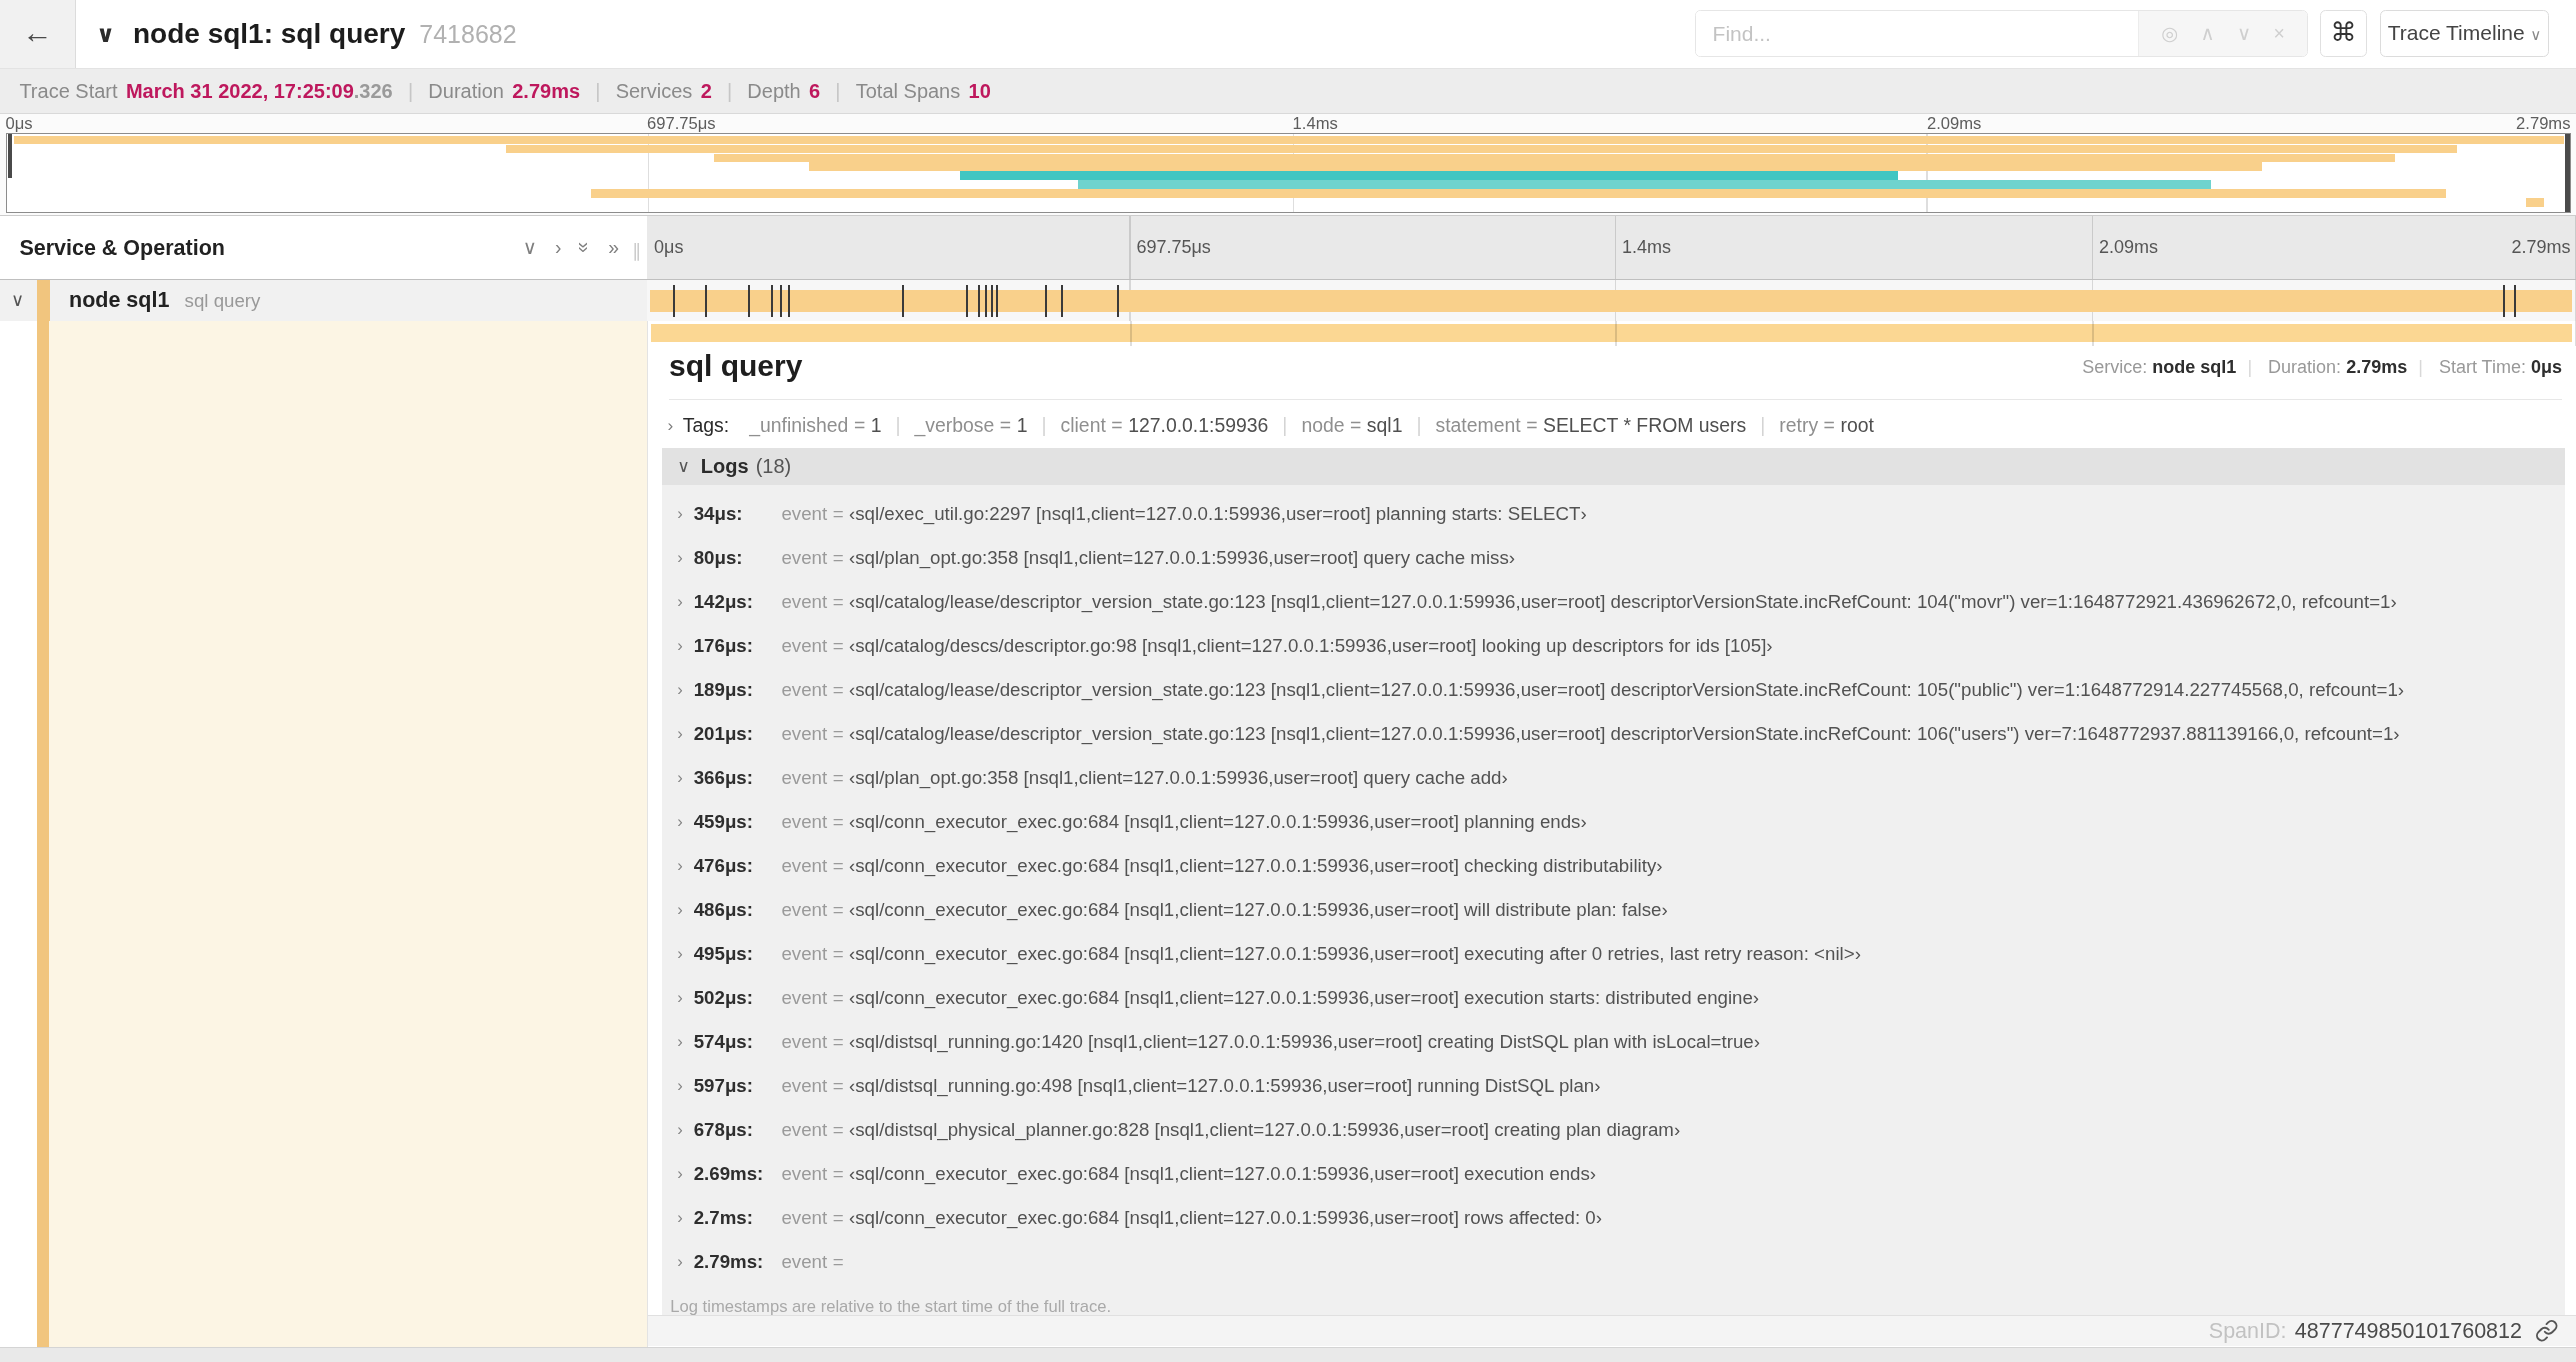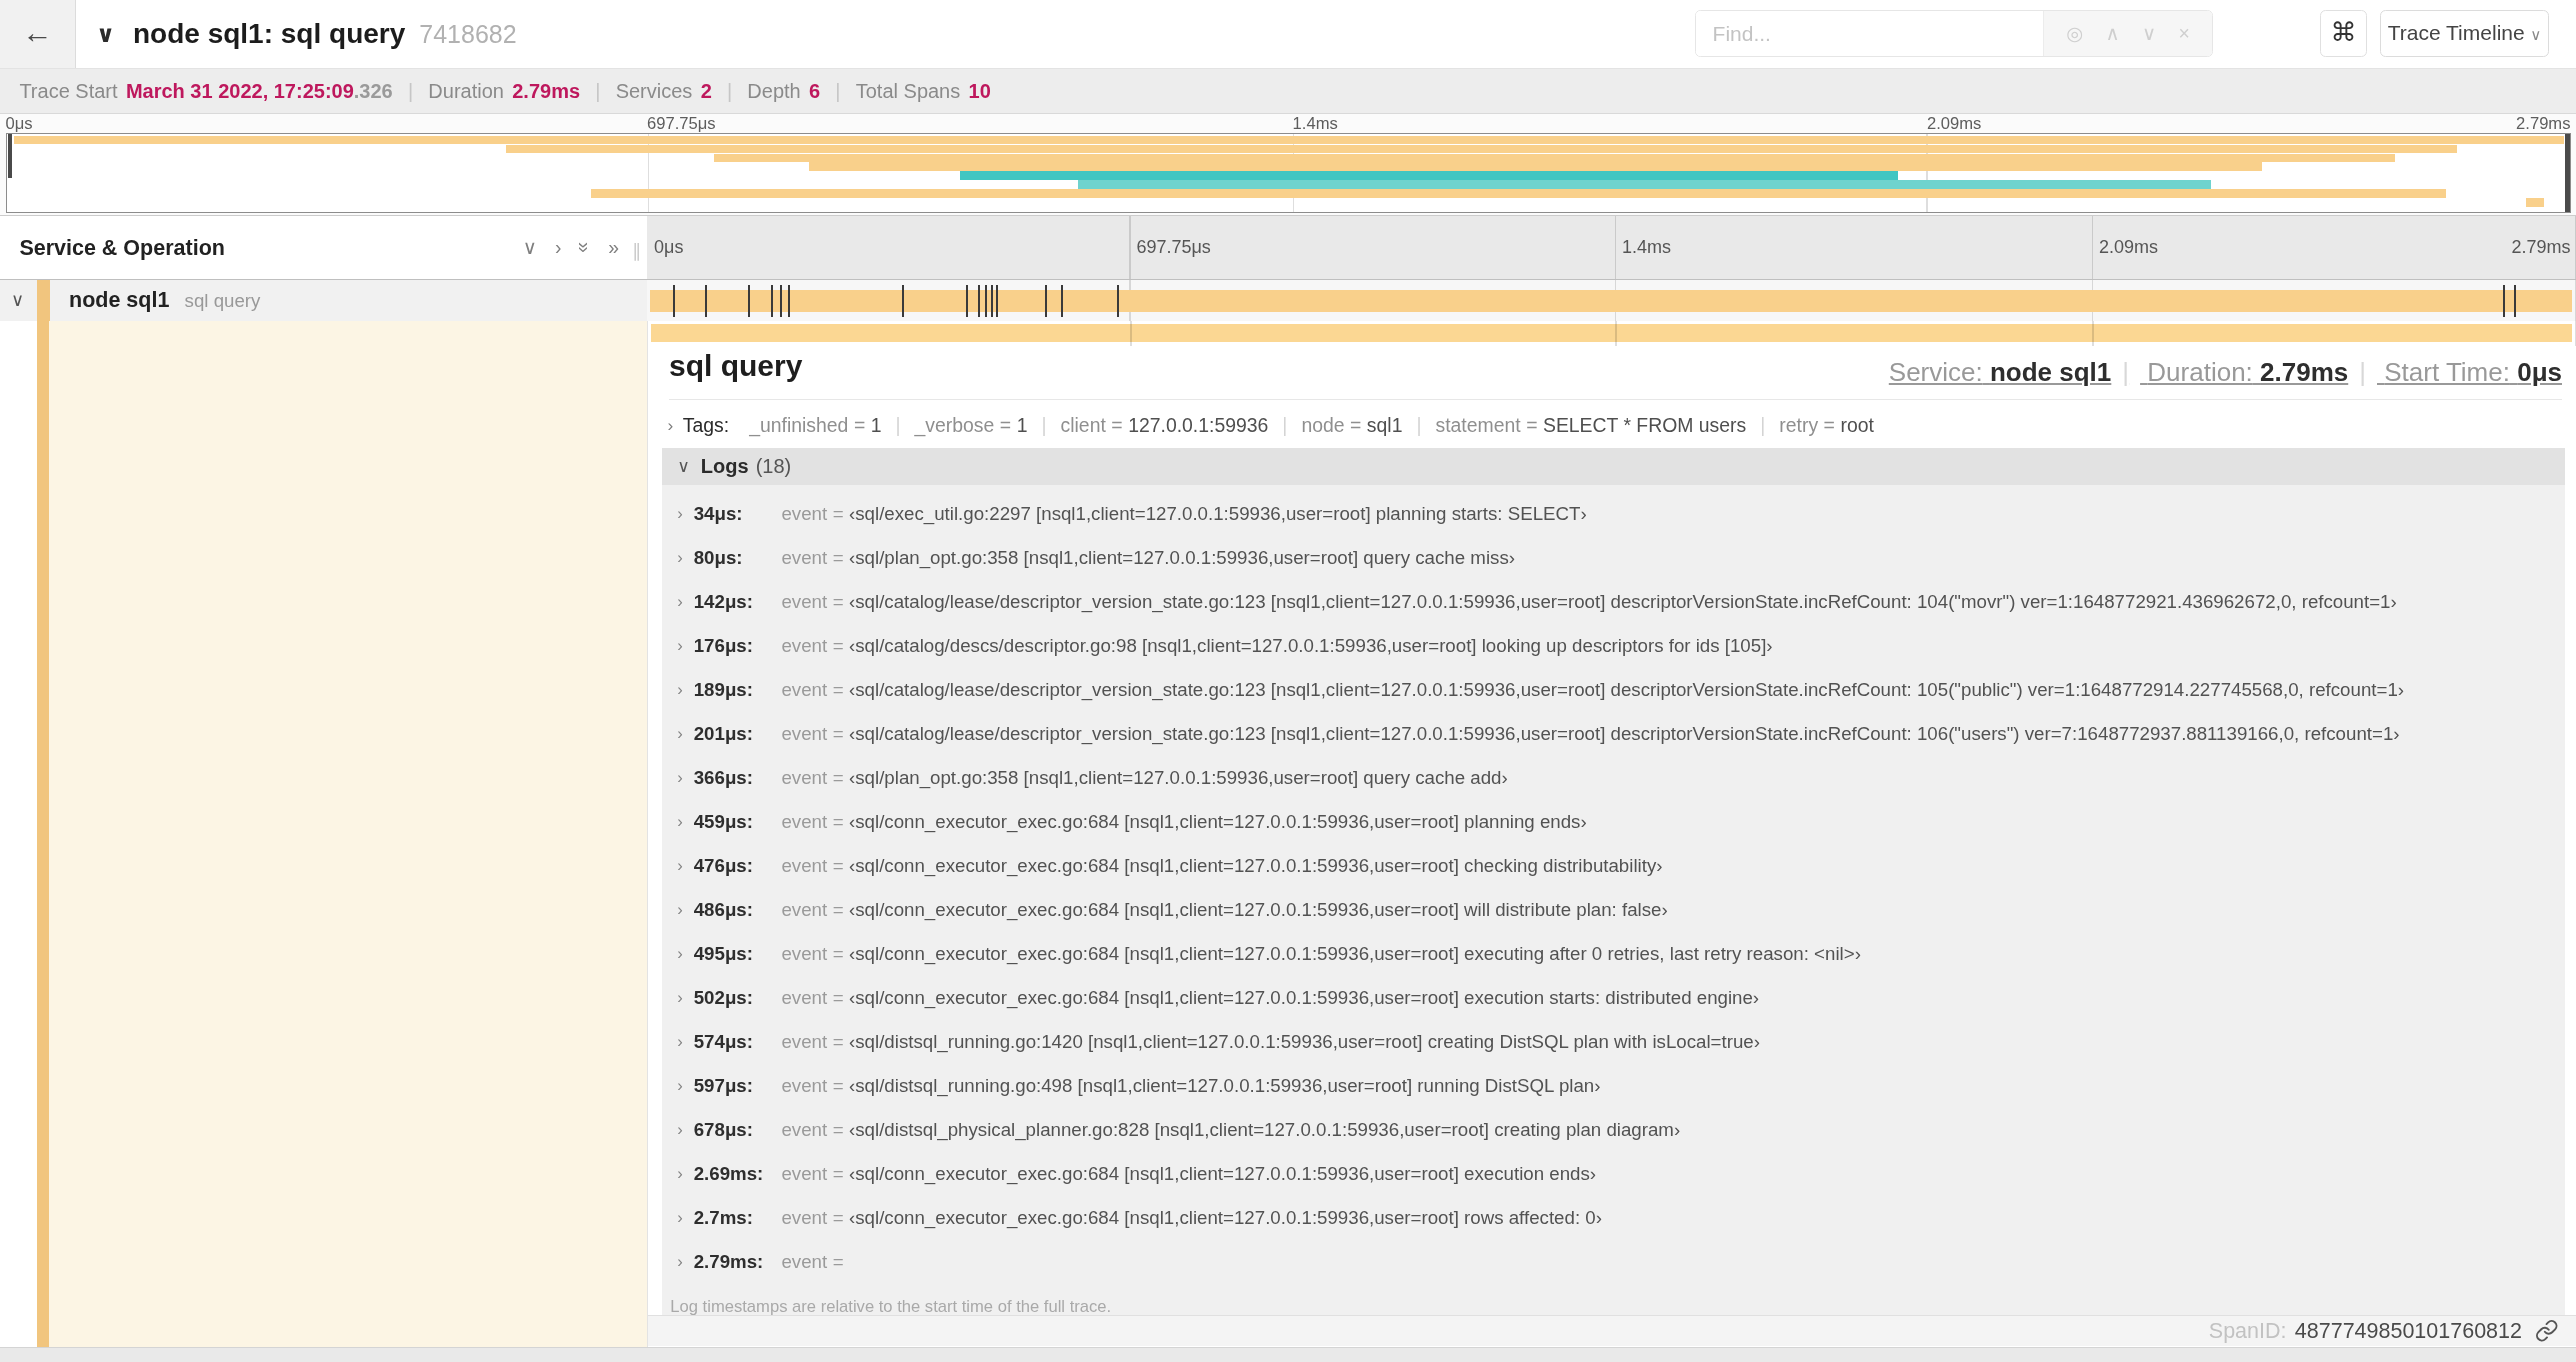--- a/index.html
+++ b/index.html
@@ -11,21 +11,21 @@
   }
   #app { position: relative; width: 2576px; height: 1363px; background: #fff; }
 
   
   .app-header { position: absolute; left: 0; top: 0; width: 2576px; height: 68px; background: #fff; }
   .back-btn { position: absolute; left: 0; top: 0; width: 76px; height: 68px; background: #f1f1f1;
     border-right: 1.4px solid #dcdcdc; font-size: 30.5px; color: #4a4a4a; text-align: center; line-height: 65px; cursor: pointer; }
   .title-chevron { position: absolute; left: 96px; top: 0; height: 68px; line-height: 68px; font-size: 23.5px; font-weight: bold; color: #2b2b2b; }
   .trace-title { position: absolute; left: 133px; top: 0; height: 68px; line-height: 68px; font-size: 28px; font-weight: bold; color: #1c1c1c; white-space: nowrap; }
   .trace-id { font-weight: normal; font-size: 25px; color: #b1b1b1; margin-left: 14px; }
-  .find-group { position: absolute; left: 1695px; top: 10.4px; width: 518px; height: 47px;
+  .find-group { position: absolute; left: 1695px; top: 10.4px; width: 613px; height: 47px;
     border: 1.4px solid #e6e6e6; border-radius: 5.5px; background: #fff; display: flex; overflow: hidden; }
   .find-input { flex: 1; border: none; outline: none; font-size: 21px; color: #444; padding: 0 16.6px; background: #fff;
     font-family: "Liberation Sans", "DejaVu Sans", sans-serif; }
   .find-input::placeholder { color: #c3c3c3; }
   .find-controls { width: 169px; background: #f6f6f6; border-left: 1.4px solid #ececec; display: flex; align-items: center; justify-content: space-evenly; }
   .find-controls span { color: #cfcfcf; font-size: 19.4px; cursor: pointer; }
   .cmd-btn { position: absolute; left: 2320px; top: 10.4px; width: 47px; height: 47px; border: 1.4px solid #e0e0e0; border-radius: 5.5px;
     background: #fff; font-size: 26px; color: #333; text-align: center; line-height: 43px; cursor: pointer; }
   .view-btn { position: absolute; left: 2380px; top: 10.4px; width: 169px; height: 47px; border: 1.4px solid #dcdcdc; border-radius: 5.5px;
     background: #fff; font-size: 21px; color: #444; text-align: center; line-height: 43px; cursor: pointer; white-space: nowrap; }
@@ -75,21 +75,21 @@
   
   .detail-left { position: absolute; left: 0; top: 321px; width: 647px; height: 1026px; background: #fff; }
   .accent-strip-tall { position: absolute; left: 37px; top: 0; width: 12.5px; height: 100%; }
   .detail-cream { position: absolute; left: 49px; top: 0; right: 0; height: 100%; }
   .detail-right { position: absolute; left: 647px; top: 321px; width: 1929px; height: 1026px; background: #fff; border-left: 0.7px solid #e3e3e3; }
   .detail-bar-zone { position: absolute; left: 0; top: 0; right: 0; height: 25px; }
   .detail-span-bar { position: absolute; left: 2.8px; right: 4.2px; top: 2.8px; height: 18px; }
 
   .detail-title-row { position: absolute; left: 21px; right: 14px; top: 28px; height: 43px; }
   .detail-title { position: absolute; left: 0; top: 0; font-size: 30px; font-weight: bold; color: #1e1e1e; }
-  .detail-meta { position: absolute; right: 0; top: 8.3px; font-size: 26px; color: #999; white-space: nowrap; text-decoration: underline; }
+  .detail-meta { position: absolute; right: 0; top: 8.3px; font-size: 18px; color: #999; white-space: nowrap; }
   .detail-meta b { color: #2e2e2e; }
   .detail-meta .sep { color: #d8d8d8; margin: 0 11px; }
   .detail-divider { position: absolute; left: 21px; right: 14px; top: 78px; height: 1.4px; background: #e7e7e7; }
 
   .tags-row { position: absolute; left: 19.4px; right: 14px; top: 86px; height: 36px; display: flex; align-items: center; font-size: 19.4px; white-space: nowrap; overflow: hidden; }
   .tags-toggle { color: #7d7d7d; font-size: 17.3px; margin-right: 9.7px; cursor: pointer; }
   .tags-title { font-weight: normal; color: #2b2b2b; margin-right: 20px; }
   .tag-key, .tag-eq { color: #8f8f8f; }
   .tag-eq { margin: 0 5.5px; }
   .tag-val { color: #4f4f4f; }

